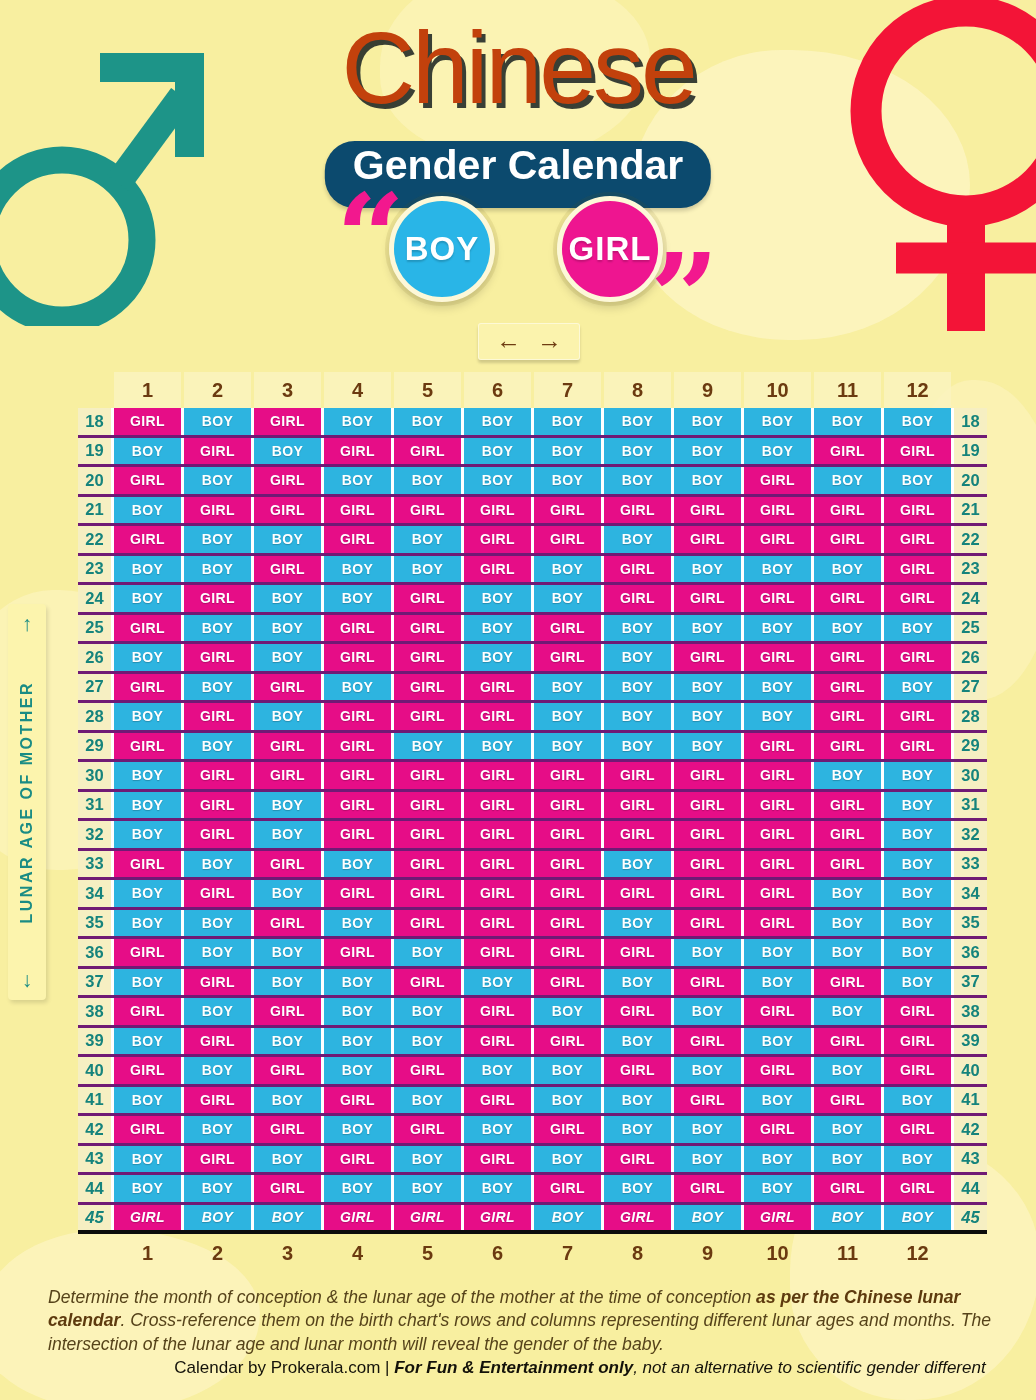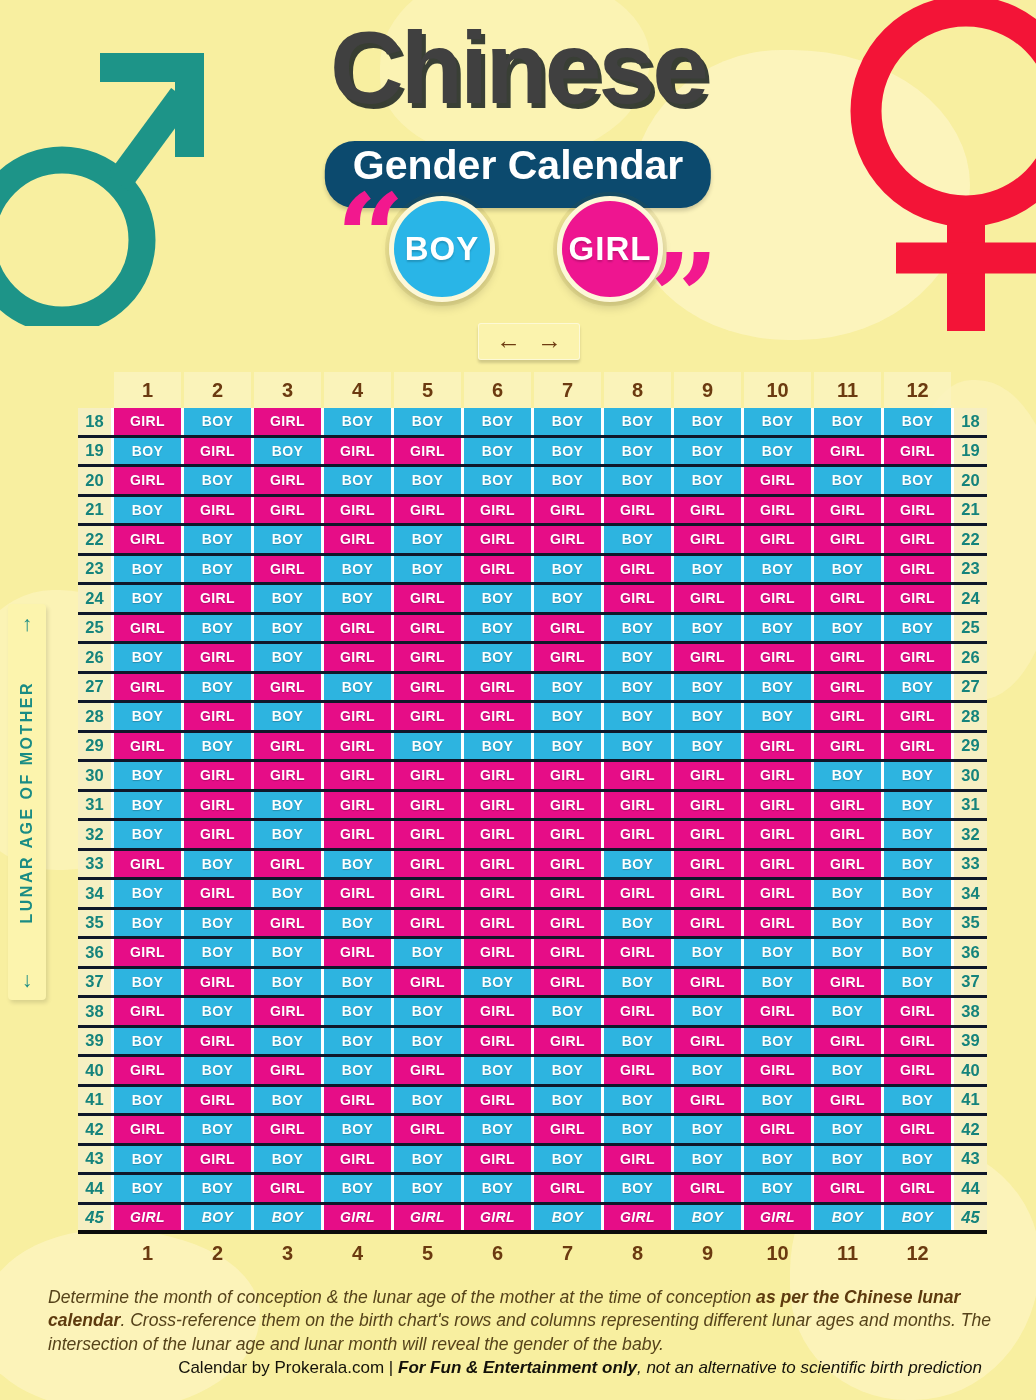--- a/index.html
+++ b/index.html
@@ -17,21 +17,21 @@
   .l4{left:-20px;top:1230px;width:280px;height:180px;opacity:.7;}
   .l5{left:790px;top:1140px;width:250px;height:260px;opacity:.7;}
   .l6{left:900px;top:380px;width:160px;height:320px;opacity:.5;}
 
   svg.symbol { position:absolute; z-index:1; }
   #male-symbol { left:-18px; top:26px; }
   #female-symbol { right:-30px; top:-4px; }
 
   .title {
     position:absolute; left:0; right:0; top:10px; text-align:center; z-index:2;
-    font-size:102px; font-weight:700; letter-spacing:-3px; color:#404040;
+    font-size:102px; font-weight:400; letter-spacing:-3px; color:#c2410c;
     text-shadow:4px 5px 0 rgba(22,30,30,.85);
   }
   .subtitle-pill {
     position:absolute; left:50%; top:141px; transform:translateX(-50%); z-index:2;
     background:#0c4a6e; color:#fff; font-size:41px; font-weight:700;
     padding:1px 28px 19px 28px; border-radius:30px; white-space:nowrap;
     box-shadow:0 3px 4px rgba(0,0,0,.18);
   }
   .badges {
     position:absolute; left:50%; top:196px; transform:translateX(calc(-50% + 8px));
@@ -66,21 +66,21 @@
 
   .gcal { position:absolute; left:78px; top:372px; width:909px; z-index:2; }
   .t-row { display:grid; grid-template-columns:33px repeat(12,1fr) 33px; column-gap:3px; }
   .t-row.months { height:36px; background:transparent; }
   .t-row.months.bottom { height:34px; padding-top:4px; }
   .t-row.months .m {
     display:flex; align-items:center; justify-content:center;
     color:#6b3a10; font-weight:700; font-size:20px; background:rgba(250,243,190,.85);
   }
   .t-row.months.bottom .m { background:transparent; }
-  .t-row.data { height:29.5px; background:#fff; border-bottom:3px solid #0f172a; }
+  .t-row.data { height:29.5px; background:#fff; border-bottom:3px solid #701a75; }
   .t-row.data:first-of-type { border-top:3px solid #83837d; }
   .t-row.data.last { border-bottom:4px solid #0c0c0c;font-style:italic; }
   .gut {
     background:#f6efc2; color:#15837c; font-weight:700; font-size:16.5px;
     display:flex; align-items:center; justify-content:center;
   }
   .cell {
     display:flex; align-items:center; justify-content:center;
     color:#fff; font-weight:700; font-size:14px; letter-spacing:.4px;
     text-shadow:0 1px 1px rgba(0,0,0,.22);
@@ -637,13 +637,13 @@
       <div class="m">8</div>
       <div class="m">9</div>
       <div class="m">10</div>
       <div class="m">11</div>
       <div class="m">12</div>
       <div class="gut-m"></div>
     </div>
   </div>
 
 <div class="instructions"><span>Determine the month of conception &amp; the lunar age of the mother at the time of conception </span><span class="b">as per the Chinese lunar calendar</span><span>. Cross-reference them on the  birth chart's rows and columns representing different lunar ages and months. The intersection of the lunar age and lunar month will reveal  the gender of the baby.</span></div>
-<div class="credit"><span class="normal">Calendar by Prokerala.com | </span><span class="bold-italic">For Fun &amp; Entertainment only</span><span class="italic">, not an alternative to scientific birth prediction</span></div>
+<div class="credit"><span class="normal">Calendar by Prokerala.com | </span><span class="bold-italic">For Fun &amp; Entertainment only</span><span class="italic">, not an alternative to scientific gender different</span></div>
 
 </body></html>

